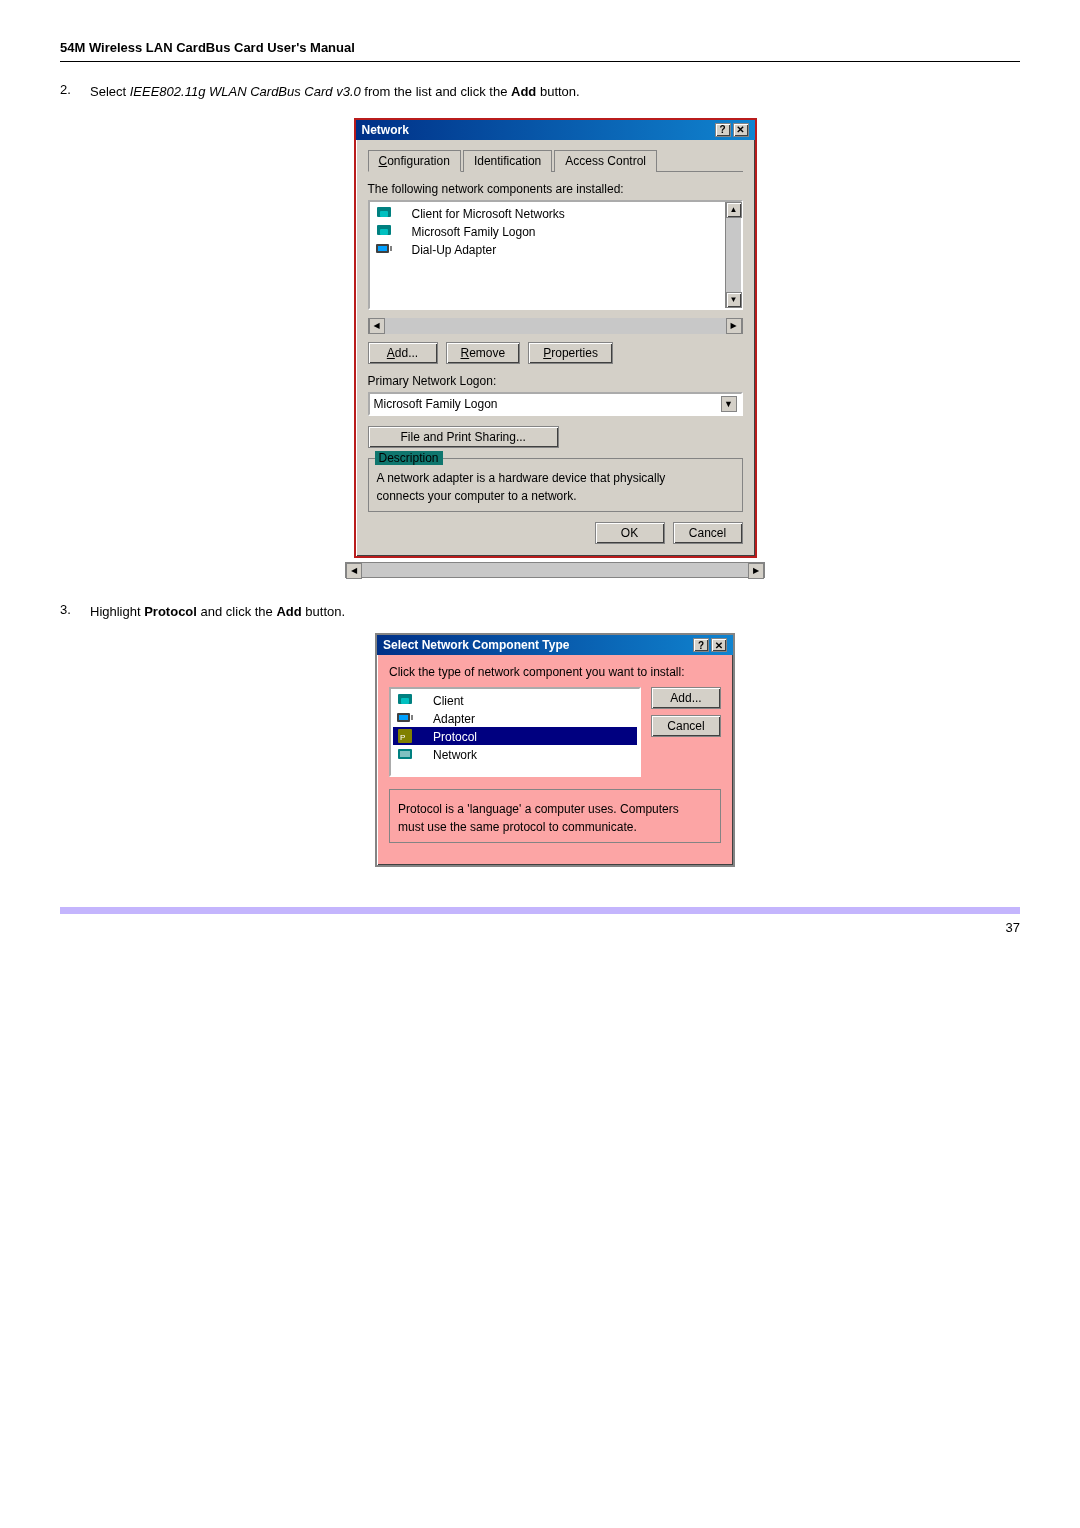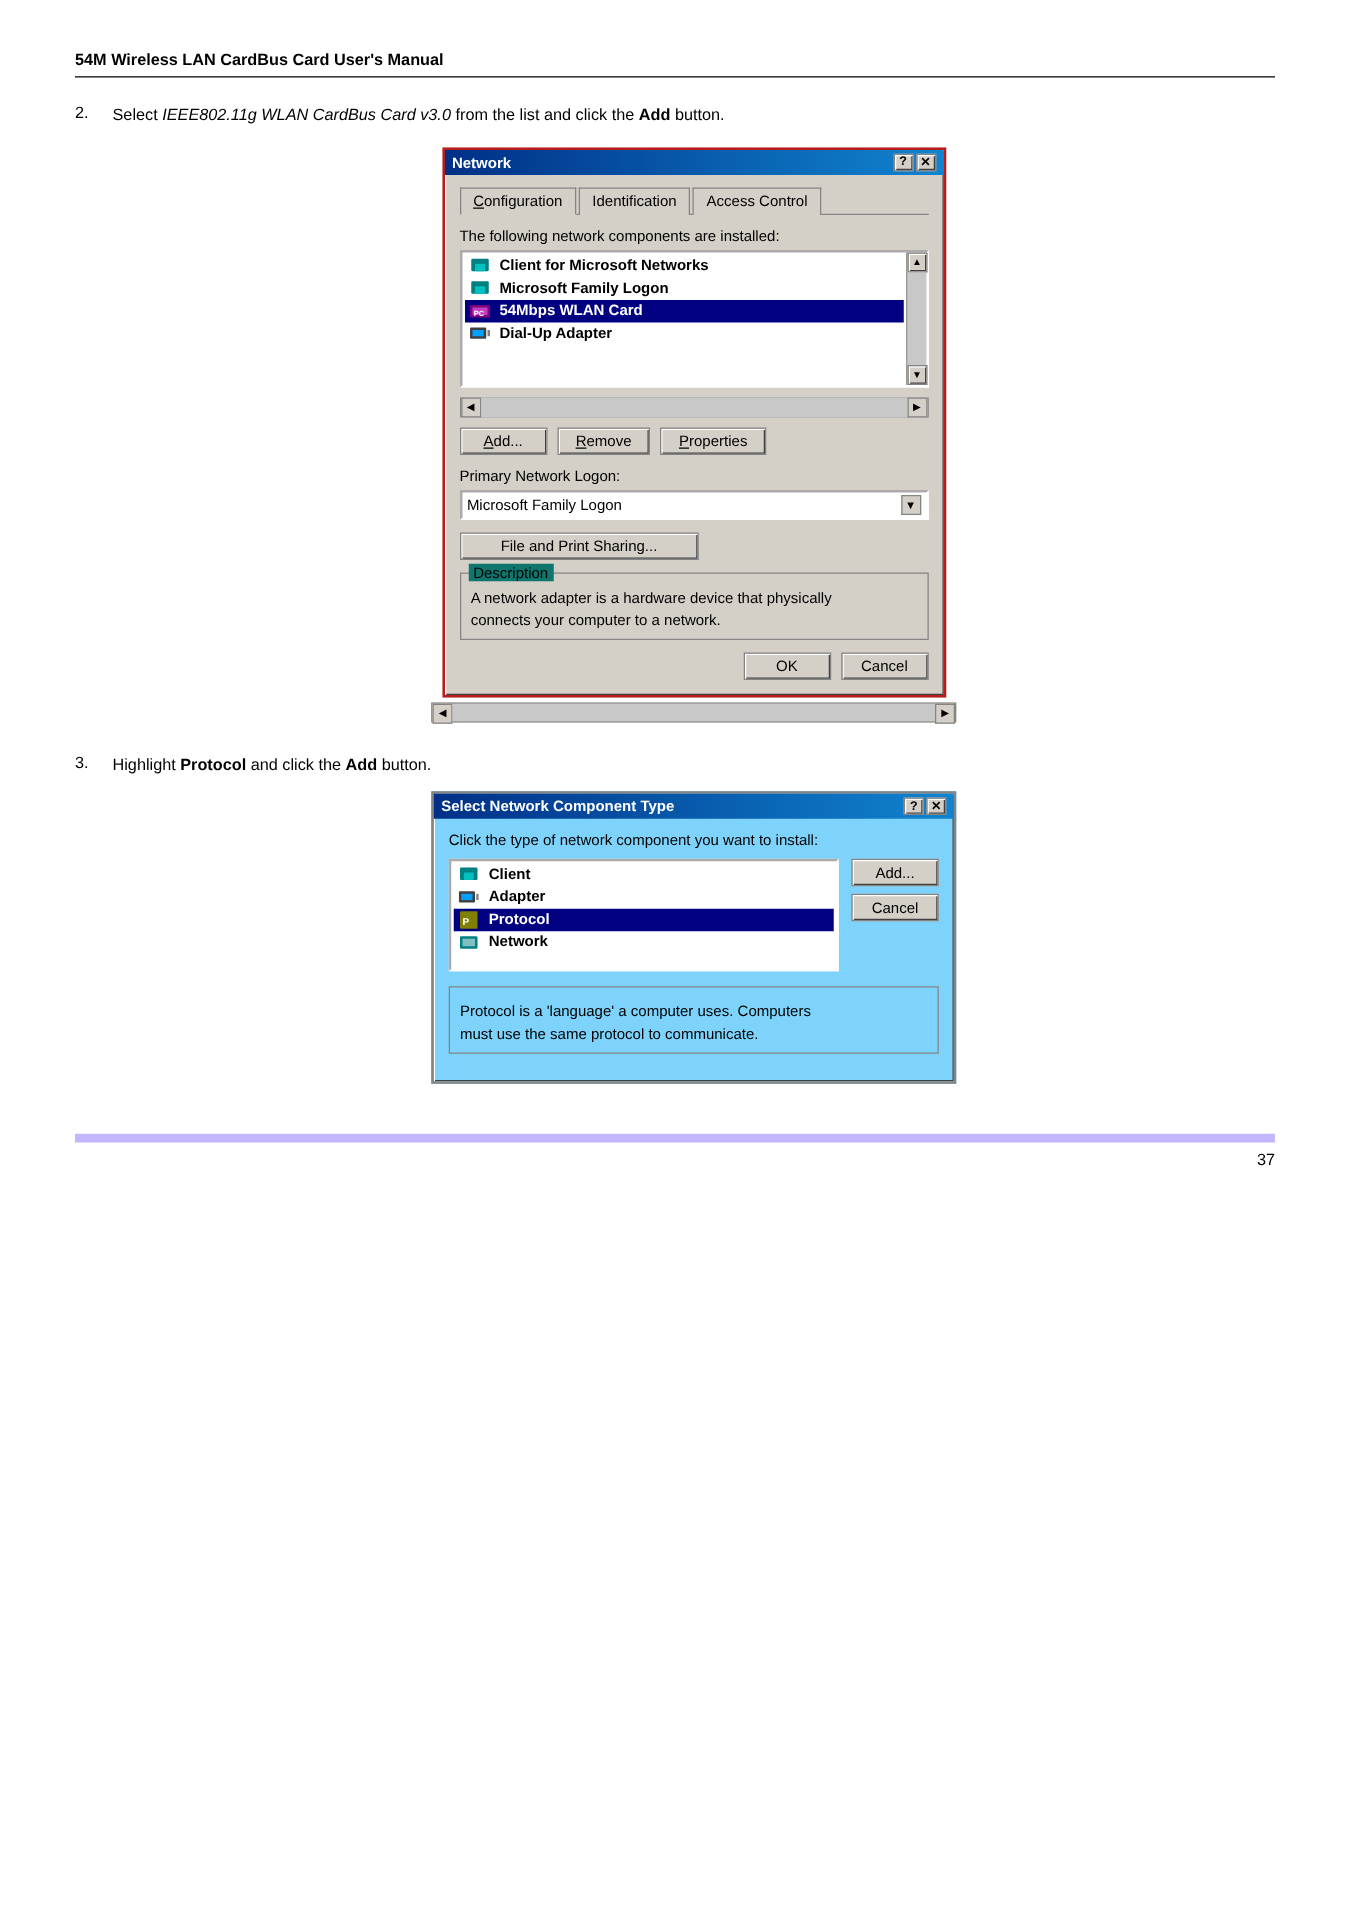--- a/index.html
+++ b/index.html
@@ -102,26 +102,25 @@
     }
     .win-tab.active {
       background: #d4d0c8;
       border-bottom: 1px solid #d4d0c8;
       z-index: 1;
       position: relative;
     }
     .win-listbox-item {
       padding: 1px 4px;
       display: flex;
-      align-items: flex-start;
-      gap: 8px;
+      align-items: flex-end;
+      gap: 20px;
       font-size: 12px;
       cursor: pointer;
       white-space: nowrap;
-      font-weight: bold;
     }
     .win-listbox-item.selected {
       background: #000080;
       color: #fff;
     }
     .scrollbar-btn {
       width: 16px;
       height: 16px;
       background: #d4d0c8;
       border: 1px solid #848484;
@@ -228,22 +227,22 @@
     .dialog-wrap {
       display: flex;
       justify-content: center;
       margin-top: 10px;
     }
     .underline { text-decoration: underline; }
 
     
     .win-dialog2 {
       border: 2px solid #848484;
-      background: #7dd3fc;
-      width: 420px;
+      background: #fca5a5;
+      width: 360px;
       margin: 0 auto;
       font-size: 12px;
       font-family: 'Tahoma', Arial, sans-serif;
       box-shadow: 1px 1px 0 #ffffff inset, -1px -1px 0 #404040 inset;
     }
     .win-dialog2-body {
       padding: 10px 12px 12px;
     }
     .snct-layout {
       display: flex;
@@ -306,30 +305,20 @@
                 <span>Client for Microsoft Networks</span>
               </div>
               <div class="win-listbox-item">
                 <span style="width:16px;height:16px;display:inline-block;">
                   <svg width="16" height="16">
                       <rect x="1" y="2" width="14" height="10" fill="#008080" rx="1"></rect>
                       <rect x="4" y="6" width="8" height="6" fill="#00c0c0" rx="1"></rect>
                     </svg>
                 </span>
                 <span>Microsoft Family Logon</span>
-              </div>
-              <div class="win-listbox-item selected">
-                <span style="width:16px;height:16px;display:inline-block;">
-                  <svg width="16" height="16">
-                      <rect x="0" y="3" width="16" height="10" fill="#800080" rx="1"></rect>
-                      <rect x="2" y="5" width="12" height="6" fill="#c040c0" rx="0"></rect>
-                      <text x="3" y="12" font-size="6" fill="white" font-family="Arial">PC</text>
-                    </svg>
-                </span>
-                <span>54Mbps WLAN Card</span>
               </div>
               <div class="win-listbox-item">
                 <span style="width:16px;height:16px;display:inline-block;">
                   <svg width="16" height="16">
                       <rect x="0" y="3" width="13" height="9" fill="#404040" rx="1"></rect>
                       <rect x="2" y="5" width="9" height="5" fill="#00a0ff" rx="0"></rect>
                       <rect x="14" y="5" width="2" height="5" fill="#808080"></rect>
                     </svg>
                 </span>
                 <span>Dial-Up Adapter</span>

